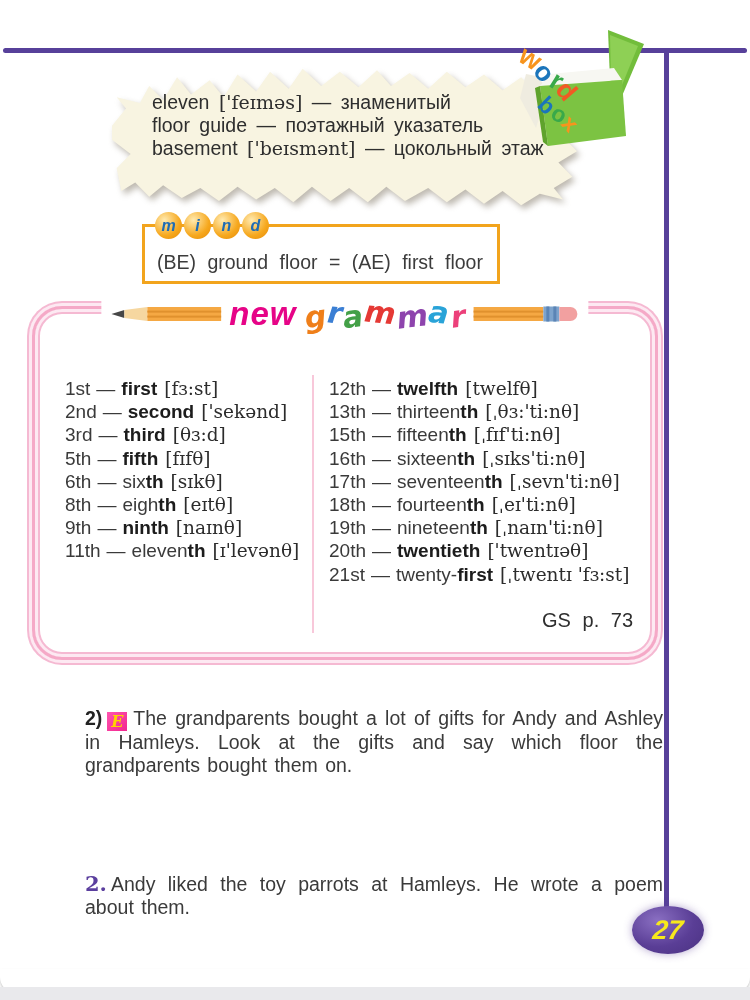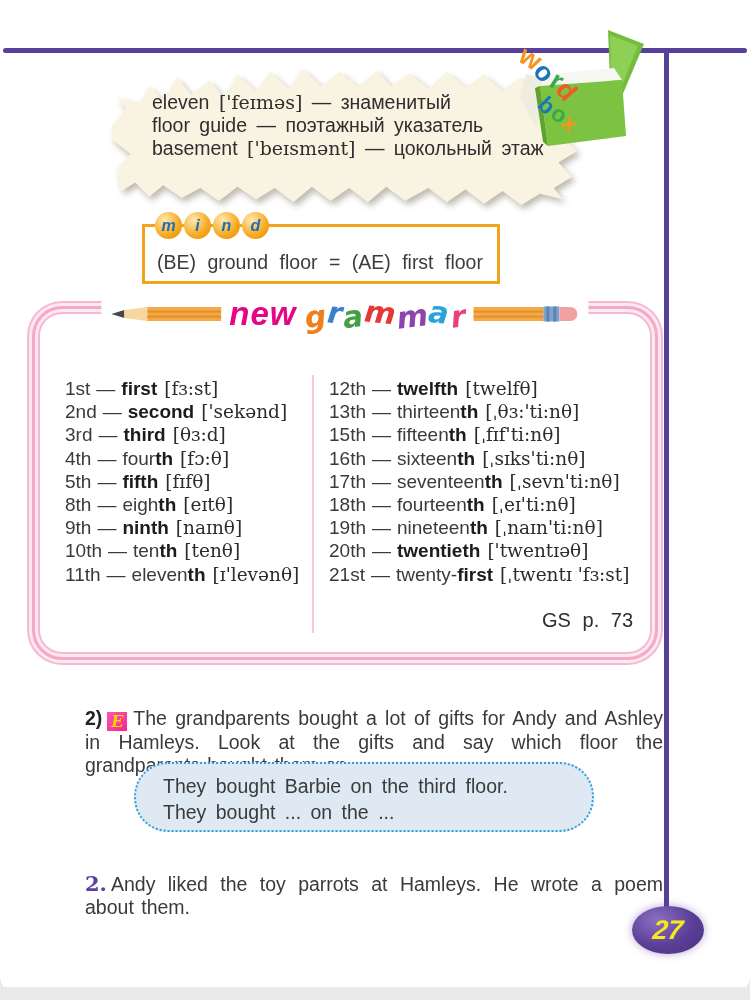--- a/index.html
+++ b/index.html
@@ -155,49 +155,44 @@
         <path d="M86,1 h11 a7,7 0 0 1 7,7 a7,7 0 0 1 -7,7 h-11 z" fill="#f2a0a0"></path>
       </svg>
     </div>
 
     <div class="gram-divider"></div>
 
     <div class="col-l">
       <div class="orow"><span class="onum">1st</span><span class="odash">—</span><span></span><span class="obold">first</span><span class="otrans">[fɜ:st]</span></div>
       <div class="orow"><span class="onum">2nd</span><span class="odash">—</span><span></span><span class="obold">second</span><span class="otrans">['sekənd]</span></div>
       <div class="orow"><span class="onum">3rd</span><span class="odash">—</span><span></span><span class="obold">third</span><span class="otrans">[θɜ:d]</span></div>
-      <div class="orow"><span class="onum">4th</span><span class="odash">—</span><span>four</span><span class="obold">th</span><span class="otrans">[fɔ:θ]</span></div>
       <div class="orow"><span class="onum">5th</span><span class="odash">—</span><span></span><span class="obold">fifth</span><span class="otrans">[fɪfθ]</span></div>
+      <div class="orow"><span class="onum">6th</span><span class="odash">—</span><span>six</span><span class="obold">th</span><span class="otrans">[sɪkθ]</span></div>
       <div class="orow"><span class="onum">8th</span><span class="odash">—</span><span>eigh</span><span class="obold">th</span><span class="otrans">[eɪtθ]</span></div>
       <div class="orow"><span class="onum">9th</span><span class="odash">—</span><span></span><span class="obold">ninth</span><span class="otrans">[naɪnθ]</span></div>
-      <div class="orow"><span class="onum">10th</span><span class="odash">—</span><span>ten</span><span class="obold">th</span><span class="otrans">[tenθ]</span></div>
       <div class="orow"><span class="onum">11th</span><span class="odash">—</span><span>eleven</span><span class="obold">th</span><span class="otrans">[ɪ'levənθ]</span></div>
     </div>
 
     <div class="col-r">
       <div class="orow"><span class="onum">12th</span><span class="odash">—</span><span></span><span class="obold">twelfth</span><span class="otrans">[twelfθ]</span></div>
       <div class="orow"><span class="onum">13th</span><span class="odash">—</span><span>thirteen</span><span class="obold">th</span><span class="otrans">[ˌθɜ:'ti:nθ]</span></div>
       <div class="orow"><span class="onum">15th</span><span class="odash">—</span><span>fifteen</span><span class="obold">th</span><span class="otrans">[ˌfɪf'ti:nθ]</span></div>
       <div class="orow"><span class="onum">16th</span><span class="odash">—</span><span>sixteen</span><span class="obold">th</span><span class="otrans">[ˌsɪks'ti:nθ]</span></div>
       <div class="orow"><span class="onum">17th</span><span class="odash">—</span><span>seventeen</span><span class="obold">th</span><span class="otrans">[ˌsevn'ti:nθ]</span></div>
       <div class="orow"><span class="onum">18th</span><span class="odash">—</span><span>fourteen</span><span class="obold">th</span><span class="otrans">[ˌeɪ'ti:nθ]</span></div>
       <div class="orow"><span class="onum">19th</span><span class="odash">—</span><span>nineteen</span><span class="obold">th</span><span class="otrans">[ˌnaɪn'ti:nθ]</span></div>
       <div class="orow"><span class="onum">20th</span><span class="odash">—</span><span></span><span class="obold">twentieth</span><span class="otrans">['twentɪəθ]</span></div>
       <div class="orow"><span class="onum">21st</span><span class="odash">—</span><span>twenty-</span><span class="obold">first</span><span class="otrans">[ˌtwentɪ 'fɜ:st]</span></div>
     </div>
 
     <div class="gram-gs">GS p. 73</div>
   </div>
 
   <p class="ex21"><span class="ex21-num">2)</span><span class="e-icon">E</span><span>The grandparents bought a lot of gifts for Andy and Ashley in Hamleys. Look at the gifts and say which floor the grandparents bought them on.</span></p>
 
-  <div class="speech">
-    <div>They bought Barbie on the third floor.</div>
-    <div>They bought ... on the ...</div>
-  </div>
 
   <p class="ex2"><span class="ex2-num">2.</span><span>Andy liked the toy parrots at Hamleys. He wrote a poem about them.</span></p>
 
   <div class="page-badge">
     <span class="page-num">27</span>
   </div>
 
   <div class="bottom-curve"></div>
   <div class="bottom-strip"></div>
 </div>

